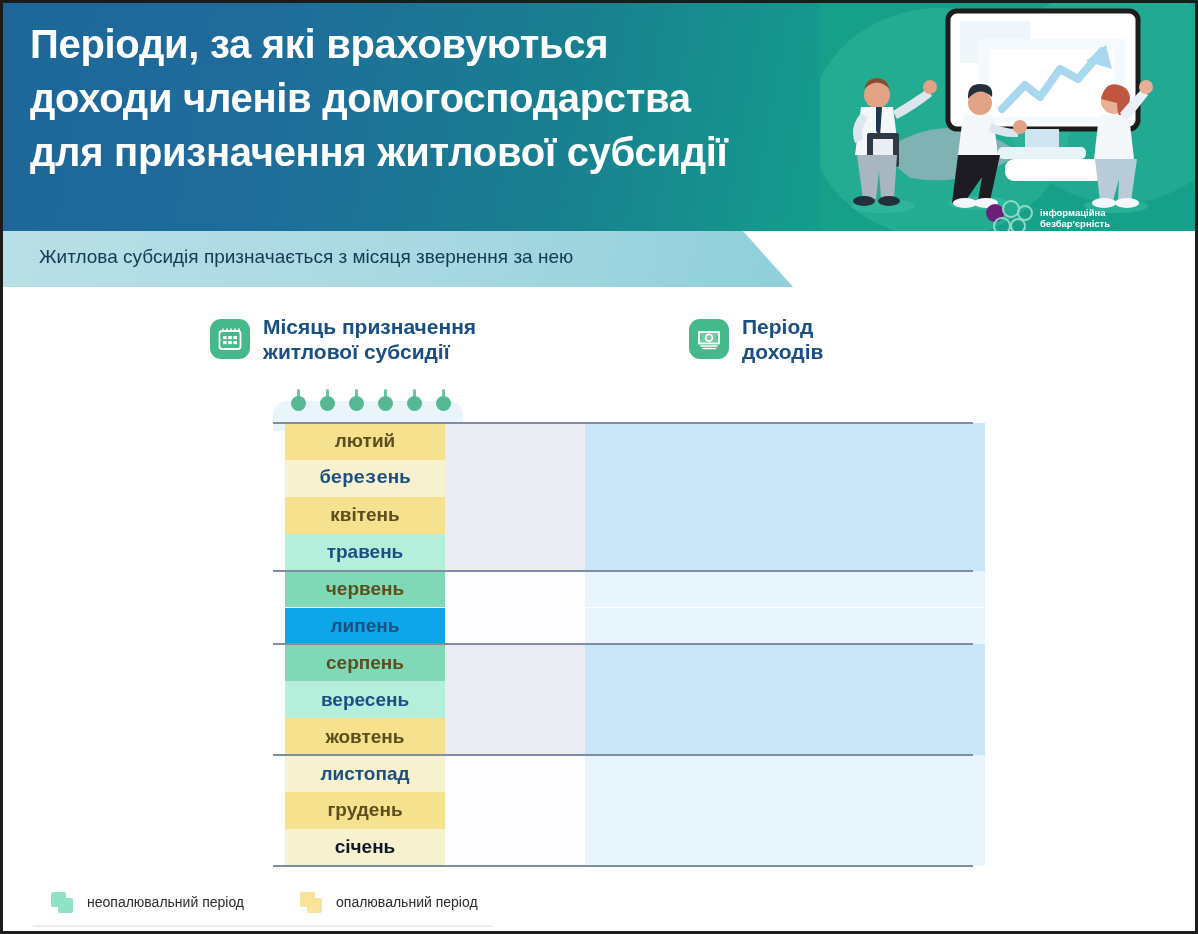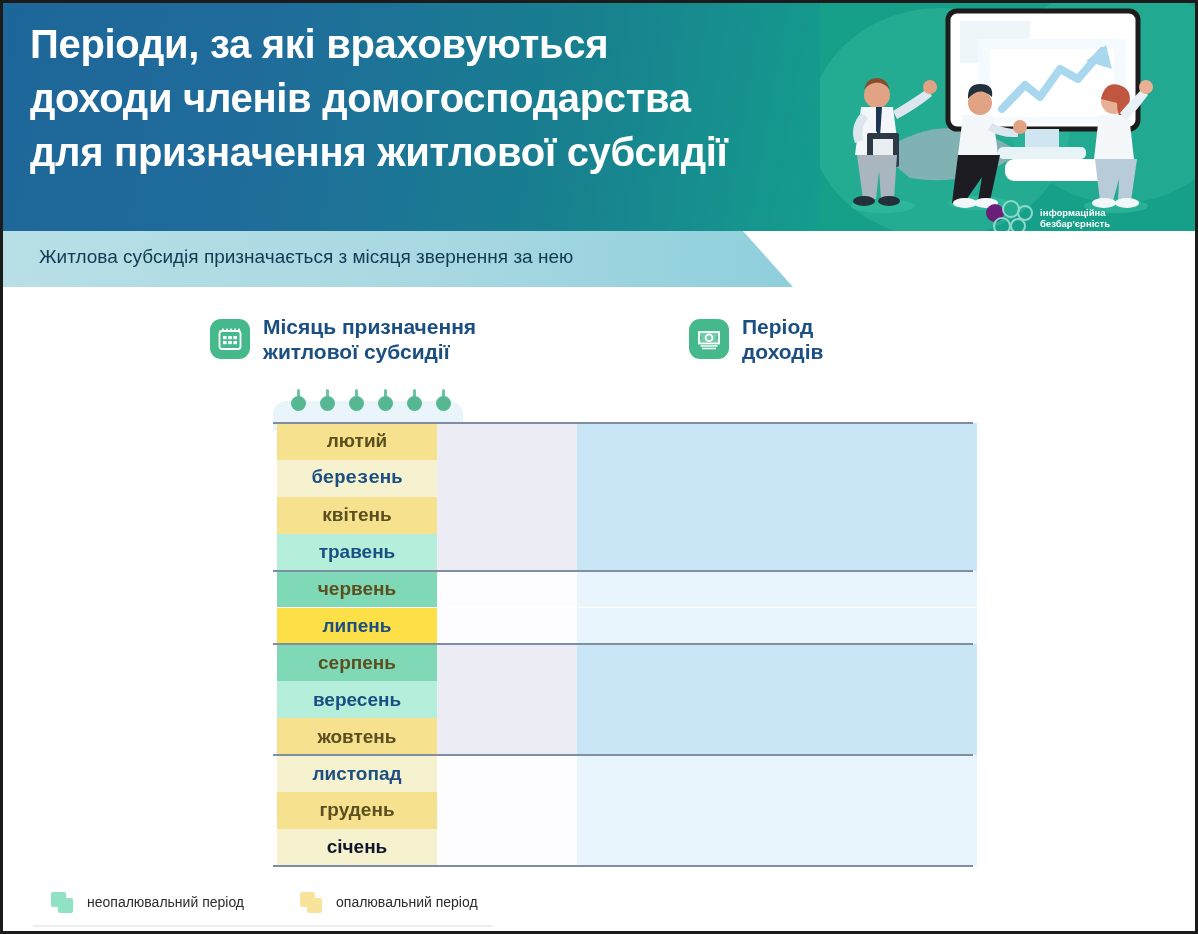--- a/index.html
+++ b/index.html
@@ -91,21 +91,21 @@
   .droplet-bg {
     position: absolute; left: 270px; top: 398px; width: 190px; height: 30px;
     background: #eaf4fb; border-radius: 14px 14px 0 0;
   }
 
   
   .grid {
     position: absolute; left: 270px; top: 420px; width: 700px; height: 443px;
   }
   .gridrow {
-    position: absolute; left: 4px; width: 764px; height: 36.9px;
+    position: absolute; left: 12px; width: 764px; height: 36.9px;
     display: flex;
   }
   .cell-month {
     width: 160px; height: 100%;
     display: flex; align-items: center; justify-content: center;
     font-size: 19px; font-weight: bold;
   }
   .cell-gap { width: 140px; height: 100%; }
   .cell-blue { width: 400px; height: 100%; }
 
@@ -337,21 +337,21 @@
         <div class="cell-gap" style="background: rgb(236, 236, 245);"></div>
         <div class="cell-blue" style="background: rgb(200, 230, 245);"></div>
       </div>
       <div class="group-divider" style="top: -1px;"></div>
       <div class="gridrow" style="top: 147.6px;">
         <div class="cell-month" style="background: rgb(127, 217, 182); color: rgb(92, 79, 31);">червень</div>
         <div class="cell-gap" style="background: rgb(253, 253, 255);"></div>
         <div class="cell-blue" style="background: rgb(233, 245, 252);"></div>
       </div>
       <div class="gridrow" style="top: 184.5px;">
-        <div class="cell-month" style="background: #fde047; color: rgb(27, 79, 130); text-align: right;">липень</div>
+        <div class="cell-month" style="background: #0ea5e9; color: rgb(27, 79, 130); text-align: right;">липень</div>
         <div class="cell-gap" style="background: rgb(253, 253, 255);"></div>
         <div class="cell-blue" style="background: rgb(233, 245, 252);"></div>
       </div>
       <div class="group-divider" style="top: 146.6px;"></div>
       <div class="gridrow" style="top: 221.4px;">
         <div class="cell-month" style="background: rgb(127, 217, 182); color: rgb(92, 79, 31);">серпень</div>
         <div class="cell-gap" style="background: rgb(236, 236, 245);"></div>
         <div class="cell-blue" style="background: rgb(200, 230, 245);"></div>
       </div>
       <div class="gridrow" style="top: 258.3px;">

